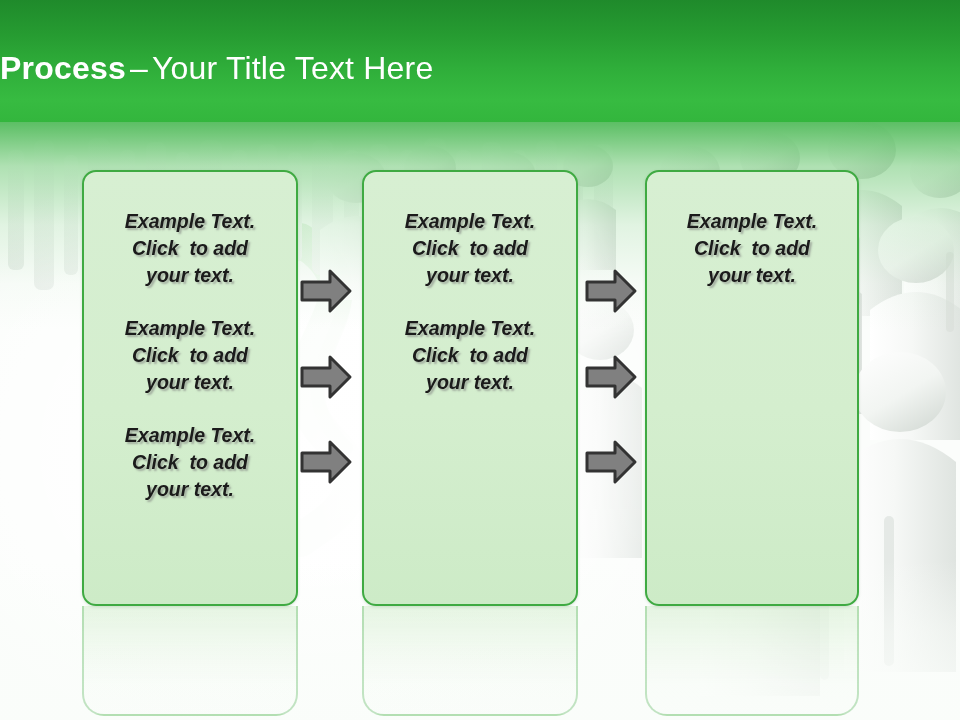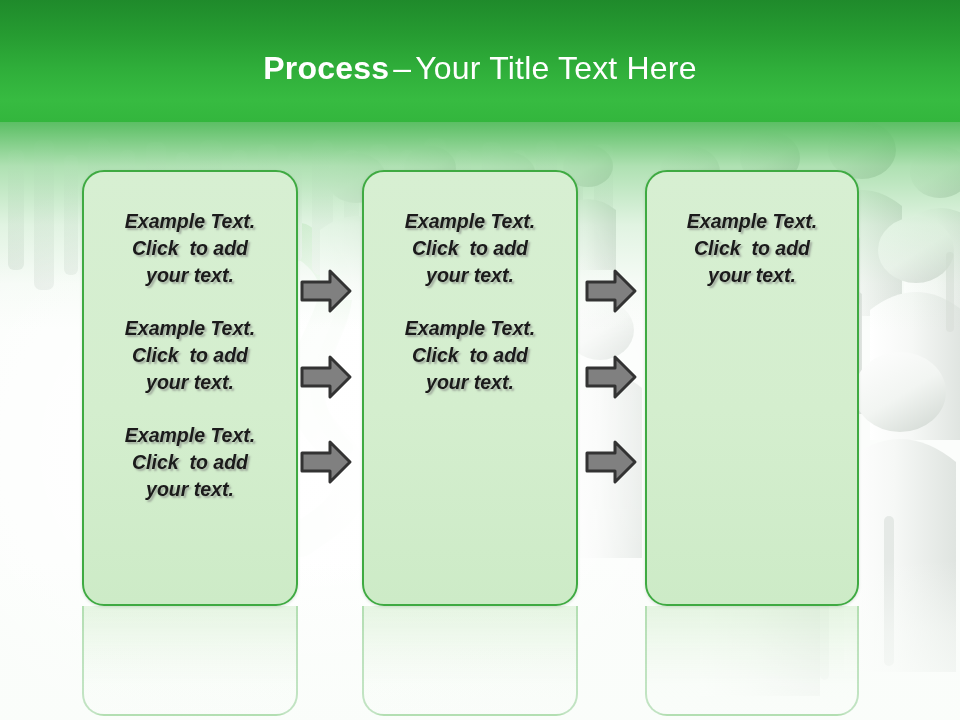--- a/index.html
+++ b/index.html
@@ -74,37 +74,37 @@
       #1f8a2b 0%,
       #269b31 28%,
       #2fae3a 56%,
       #37bb41 82%,
       #33b63d 100%);
   }
   .header-title {
     position: absolute;
     left: 0; right: 0;
     top: 48px;
-    text-align: center;
+    text-align: left;
     color: #ffffff;
     font-size: 32px;
     line-height: 40px;
     letter-spacing: 0.2px;
     white-space: nowrap;
   }
   .header-title .t-bold { font-weight: bold; }
   .header-title .t-dash { font-weight: normal; padding: 0 4px; }
   .header-title .t-rest { font-weight: normal; }
 
   
   .pbox {
     position: absolute;
     box-sizing: border-box;
     border: 2.5px solid #3faa42;
-    border-radius: 22px;
+    border-radius: 14px;
     background: linear-gradient(to bottom, #d7efd2 0%, #d4eece 55%, #cdebc7 100%);
     box-shadow: 0 1px 3px rgba(60,110,60,0.18);
   }
   .pbox-inner {
     padding: 36px 16px 0 16px;
     text-align: center;
   }
   .pbox-para {
     font-style: italic;
     font-weight: bold;

